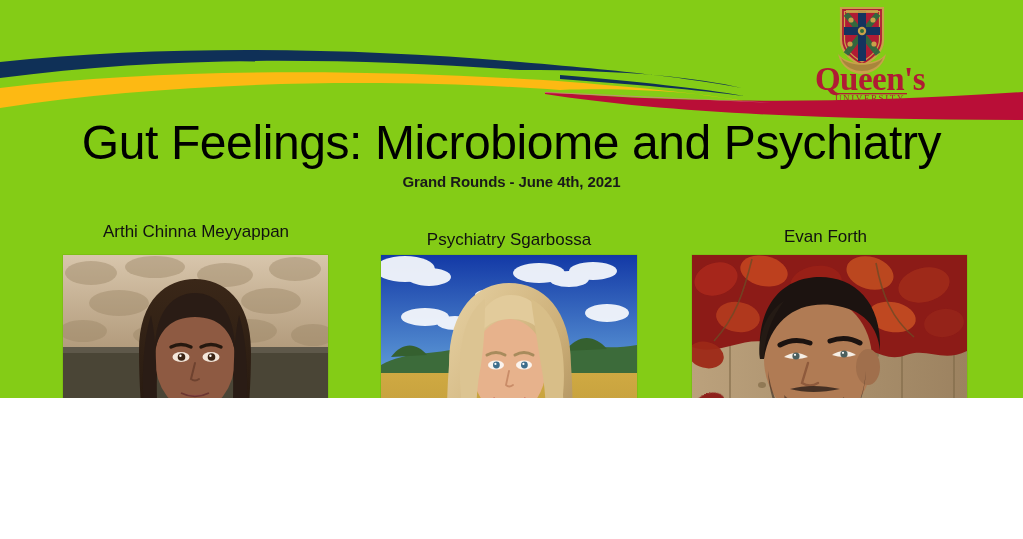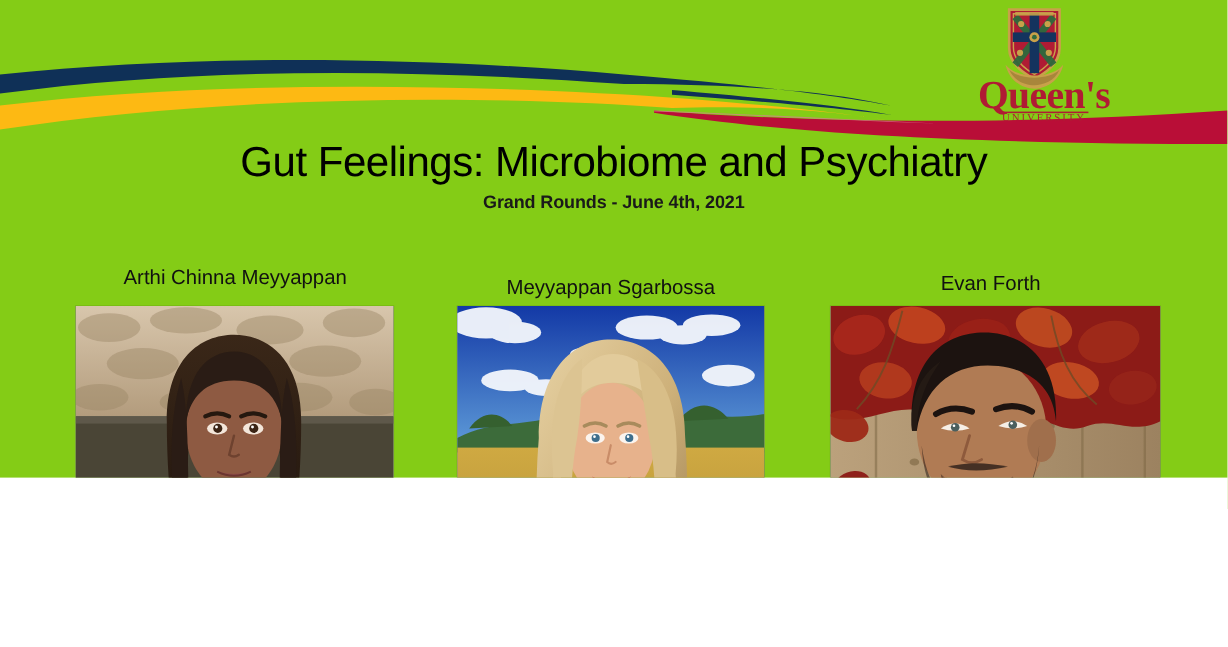--- a/index.html
+++ b/index.html
@@ -44,21 +44,21 @@
   
   #title-block {
     position: absolute;
     left: 0;
     top: 118px;
     width: 1023px;
     text-align: center;
   }
   #slide-title {
     font-family: "Liberation Sans", sans-serif;
-    font-size: 35px;
+    font-size: 48px;
     font-weight: 400;
     color: #000000;
     letter-spacing: -0.4px;
     line-height: 1.05;
     white-space: nowrap;
   }
   #slide-subtitle {
     margin-top: 5px;
     font-family: "Liberation Sans", sans-serif;
     font-size: 15px;
@@ -228,21 +228,21 @@
 
       <path d="M118,138 Q132,146 146,138 Q132,142 118,138 Z" fill="#8E4B4B"></path>
       <path d="M118,138 Q132,145 146,138" stroke="#6B3630" stroke-width="1.6" fill="none"></path>
 
       <path d="M116,176 Q132,196 148,176" stroke="#D9BE7E" stroke-width="1.6" fill="none"></path>
       <circle cx="132" cy="193" r="2.6" fill="#E3CB91"></circle>
     </svg>
   </div>
 
   <div class="speaker" id="speaker-2">
-    <div class="speaker-name">Meyyappan Sgarbossa</div>
+    <div class="speaker-name">Psychiatry Sgarbossa</div>
   </div>
   <div class="photo-frame" id="photo-2">
     <svg viewBox="0 0 256 276" width="256" height="276" xmlns="http://www.w3.org/2000/svg">
       <defs>
         <linearGradient id="p2sky" x1="0" y1="0" x2="0" y2="1">
           <stop offset="0%" stop-color="#1339A6"></stop>
           <stop offset="100%" stop-color="#5E9BD8"></stop>
         </linearGradient>
         <linearGradient id="p2field" x1="0" y1="0" x2="0" y2="1">
           <stop offset="0%" stop-color="#CFA942"></stop>

